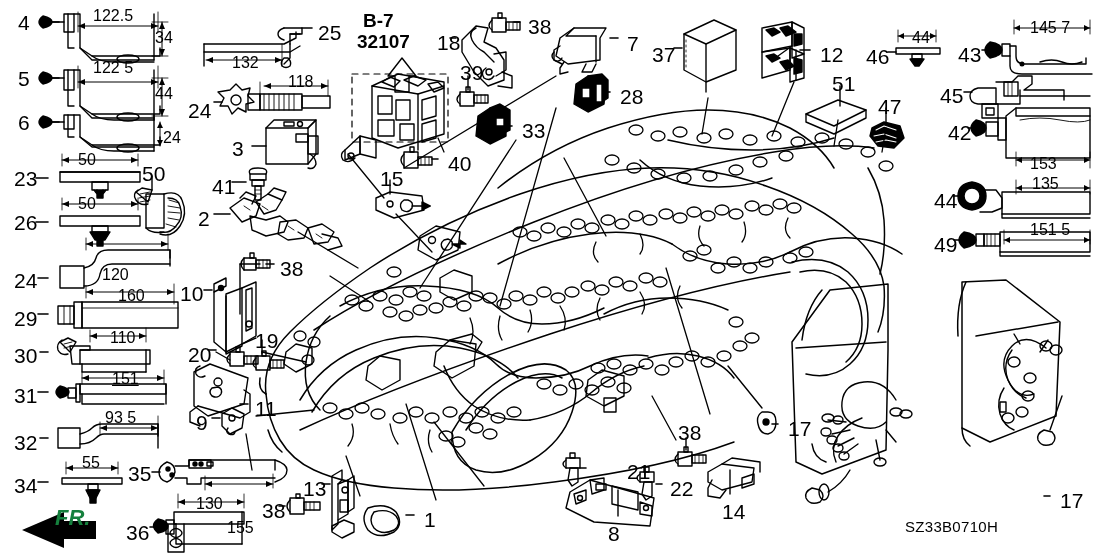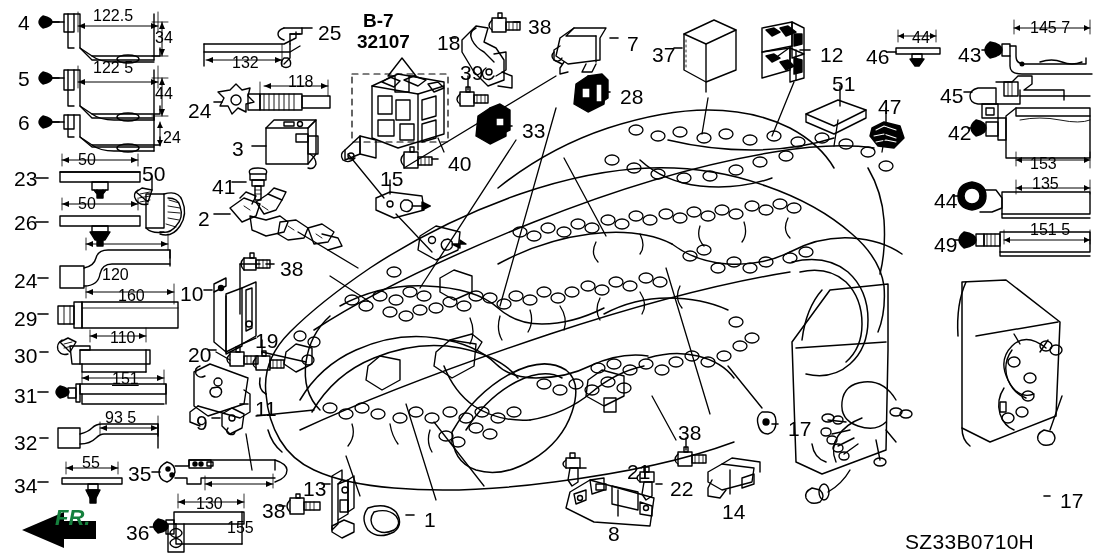--- a/index.html
+++ b/index.html
@@ -3,21 +3,21 @@
 <meta charset="utf-8">
 <title>Parts Diagram</title>
 <style>
   html,body{margin:0;padding:0;background:#fff;}
   body{font-family:"Liberation Sans",sans-serif;}
   #sheet{position:relative;width:1108px;height:553px;background:#fff;overflow:hidden;}
   #sheet svg{position:absolute;left:0;top:0;}
   .cal{position:absolute;font-family:"Liberation Sans",sans-serif;font-size:21px;font-weight:400;color:#000;line-height:1;white-space:nowrap;}
   .dim{position:absolute;font-family:"Liberation Sans",sans-serif;font-size:16px;color:#000;line-height:1;white-space:nowrap;}
   .grp{position:absolute;font-family:"Liberation Sans",sans-serif;font-weight:bold;font-size:19px;color:#000;line-height:1.12;white-space:nowrap;}
-  .dwg{position:absolute;font-family:"Liberation Sans",sans-serif;font-size:21px;color:#000;letter-spacing:.3px;white-space:nowrap;margin-top:12px;}
+  .dwg{position:absolute;font-family:"Liberation Sans",sans-serif;font-size:15px;color:#000;letter-spacing:.3px;white-space:nowrap;}
   .fr{position:absolute;font-family:"Liberation Sans",sans-serif;font-weight:bold;font-style:italic;font-size:22px;color:#15803d;white-space:nowrap;}
 </style>
 </head>
 <body>
 
 <div id="sheet">
 
   <svg width="1108" height="553" viewBox="0 0 1108 553">
     <g fill="none" stroke="#000" stroke-width="1.4" stroke-linecap="round" stroke-linejoin="round">
 

